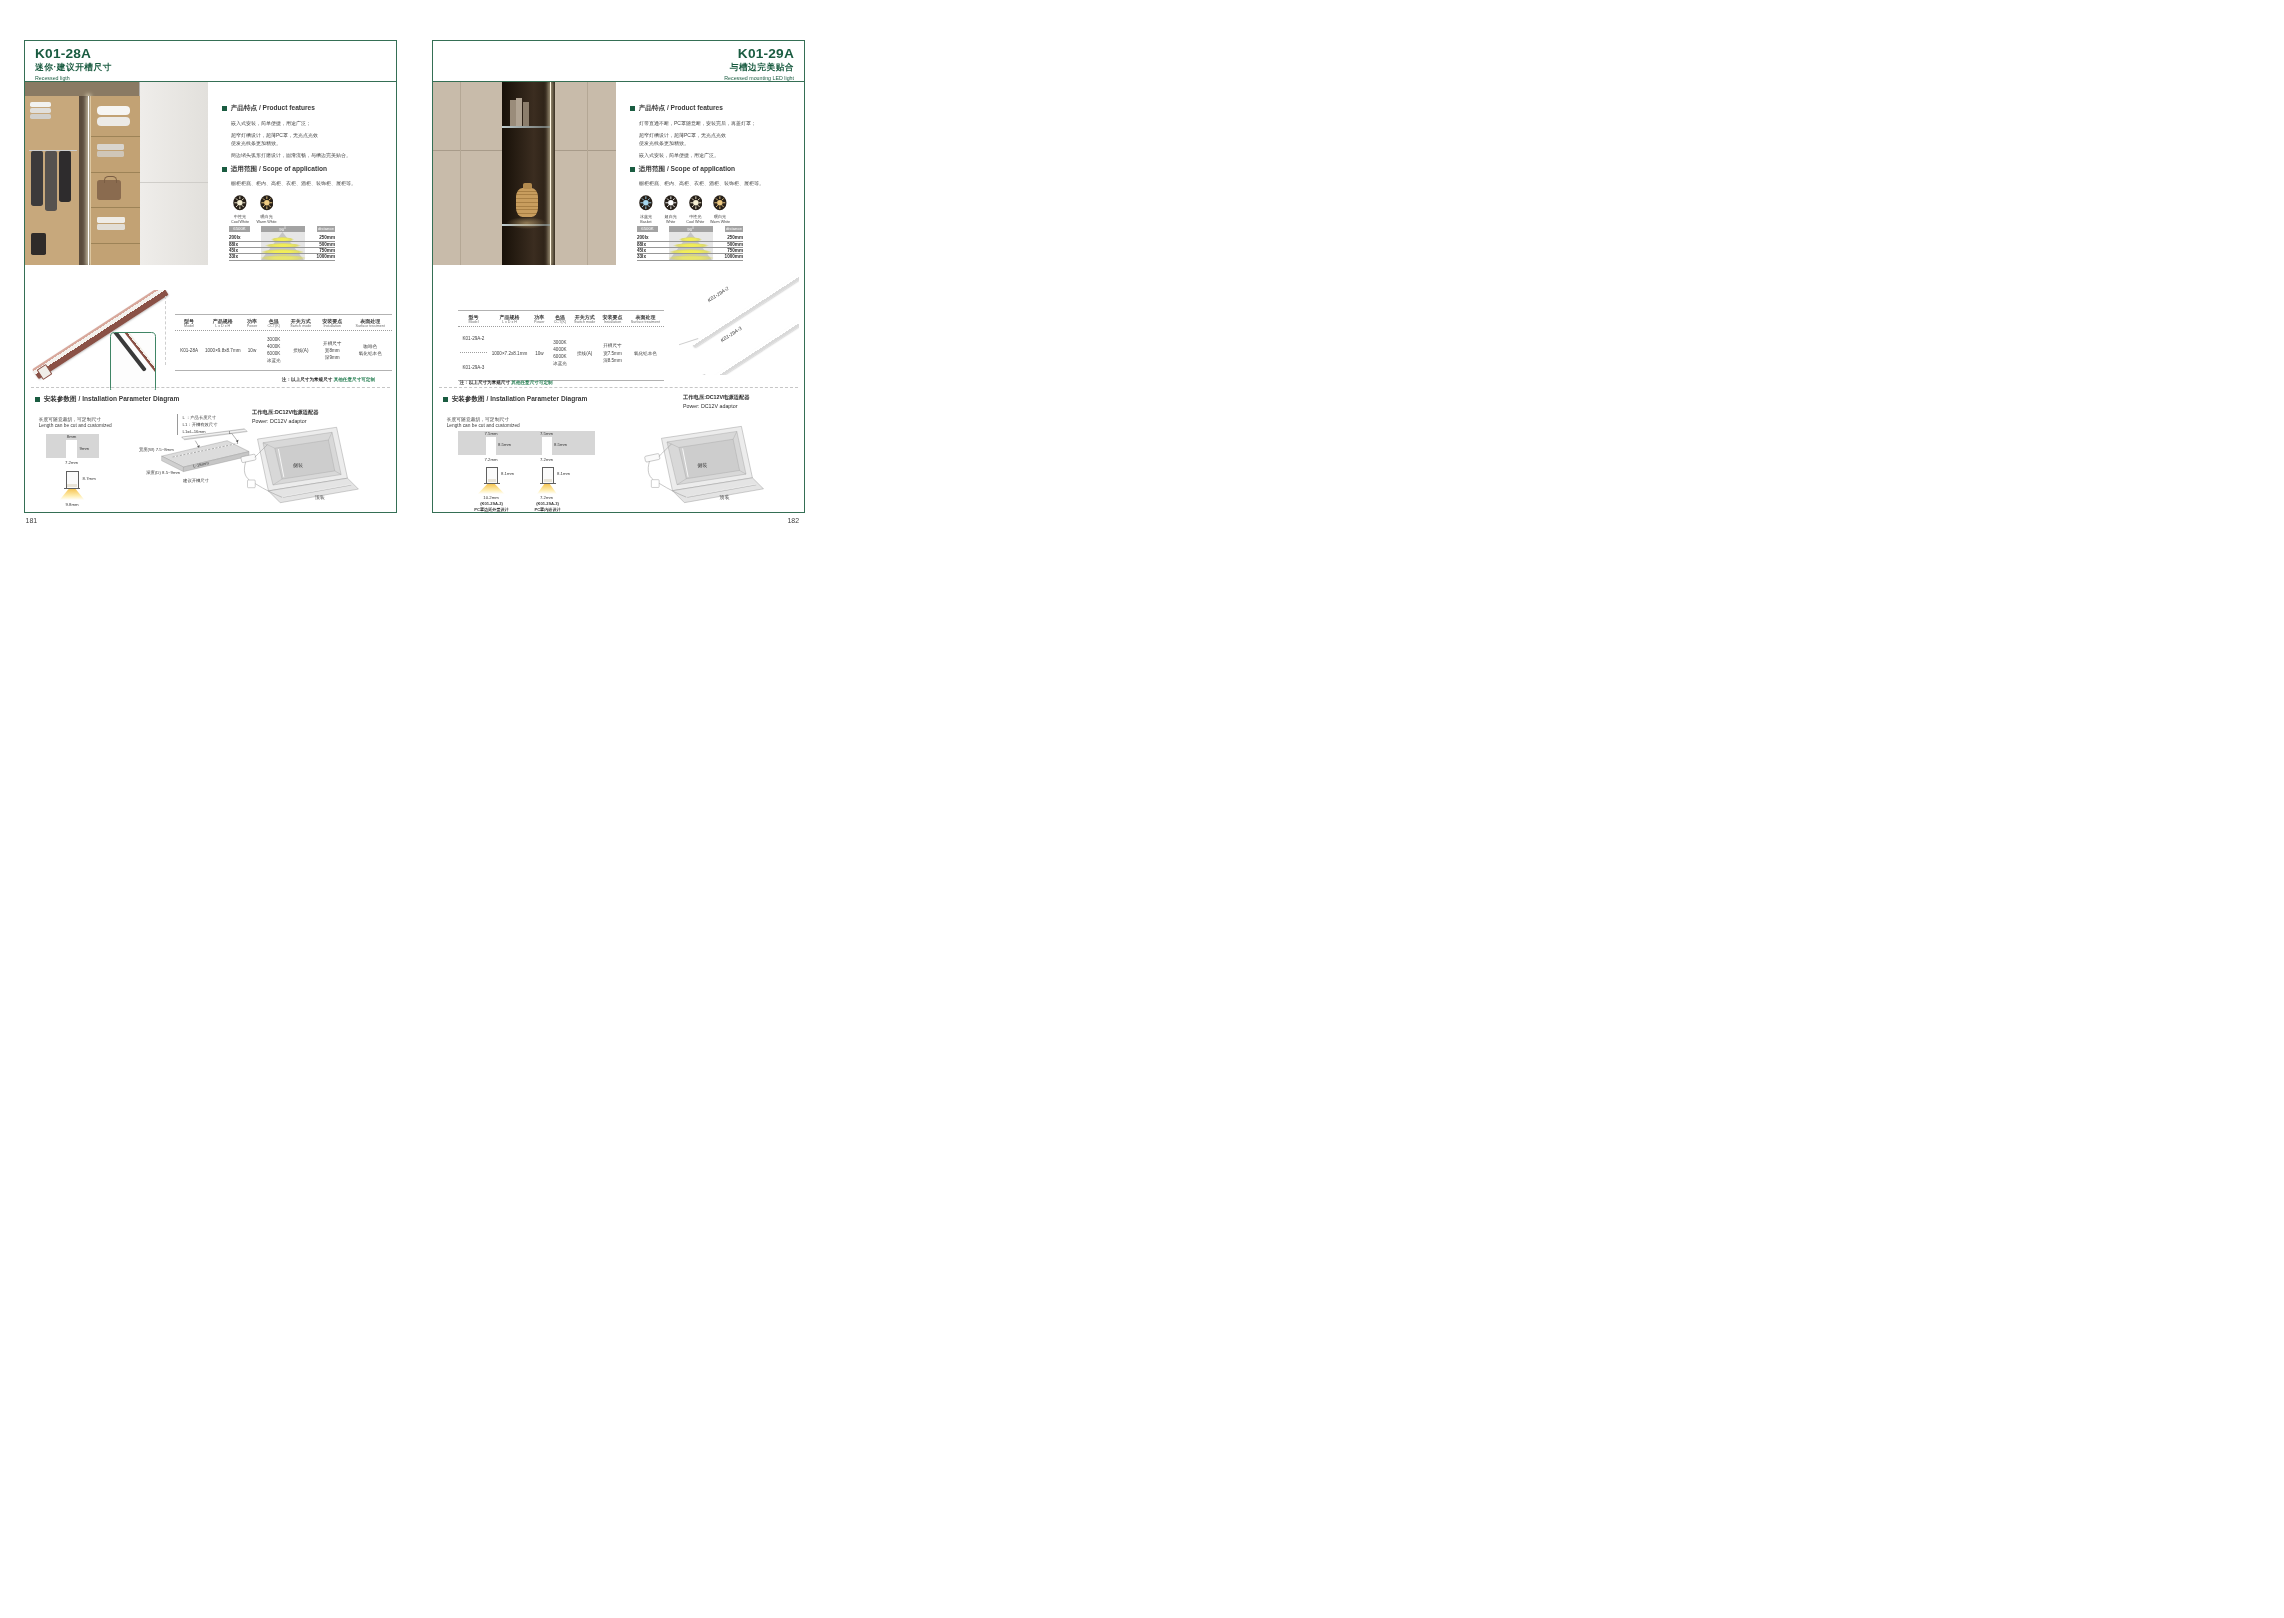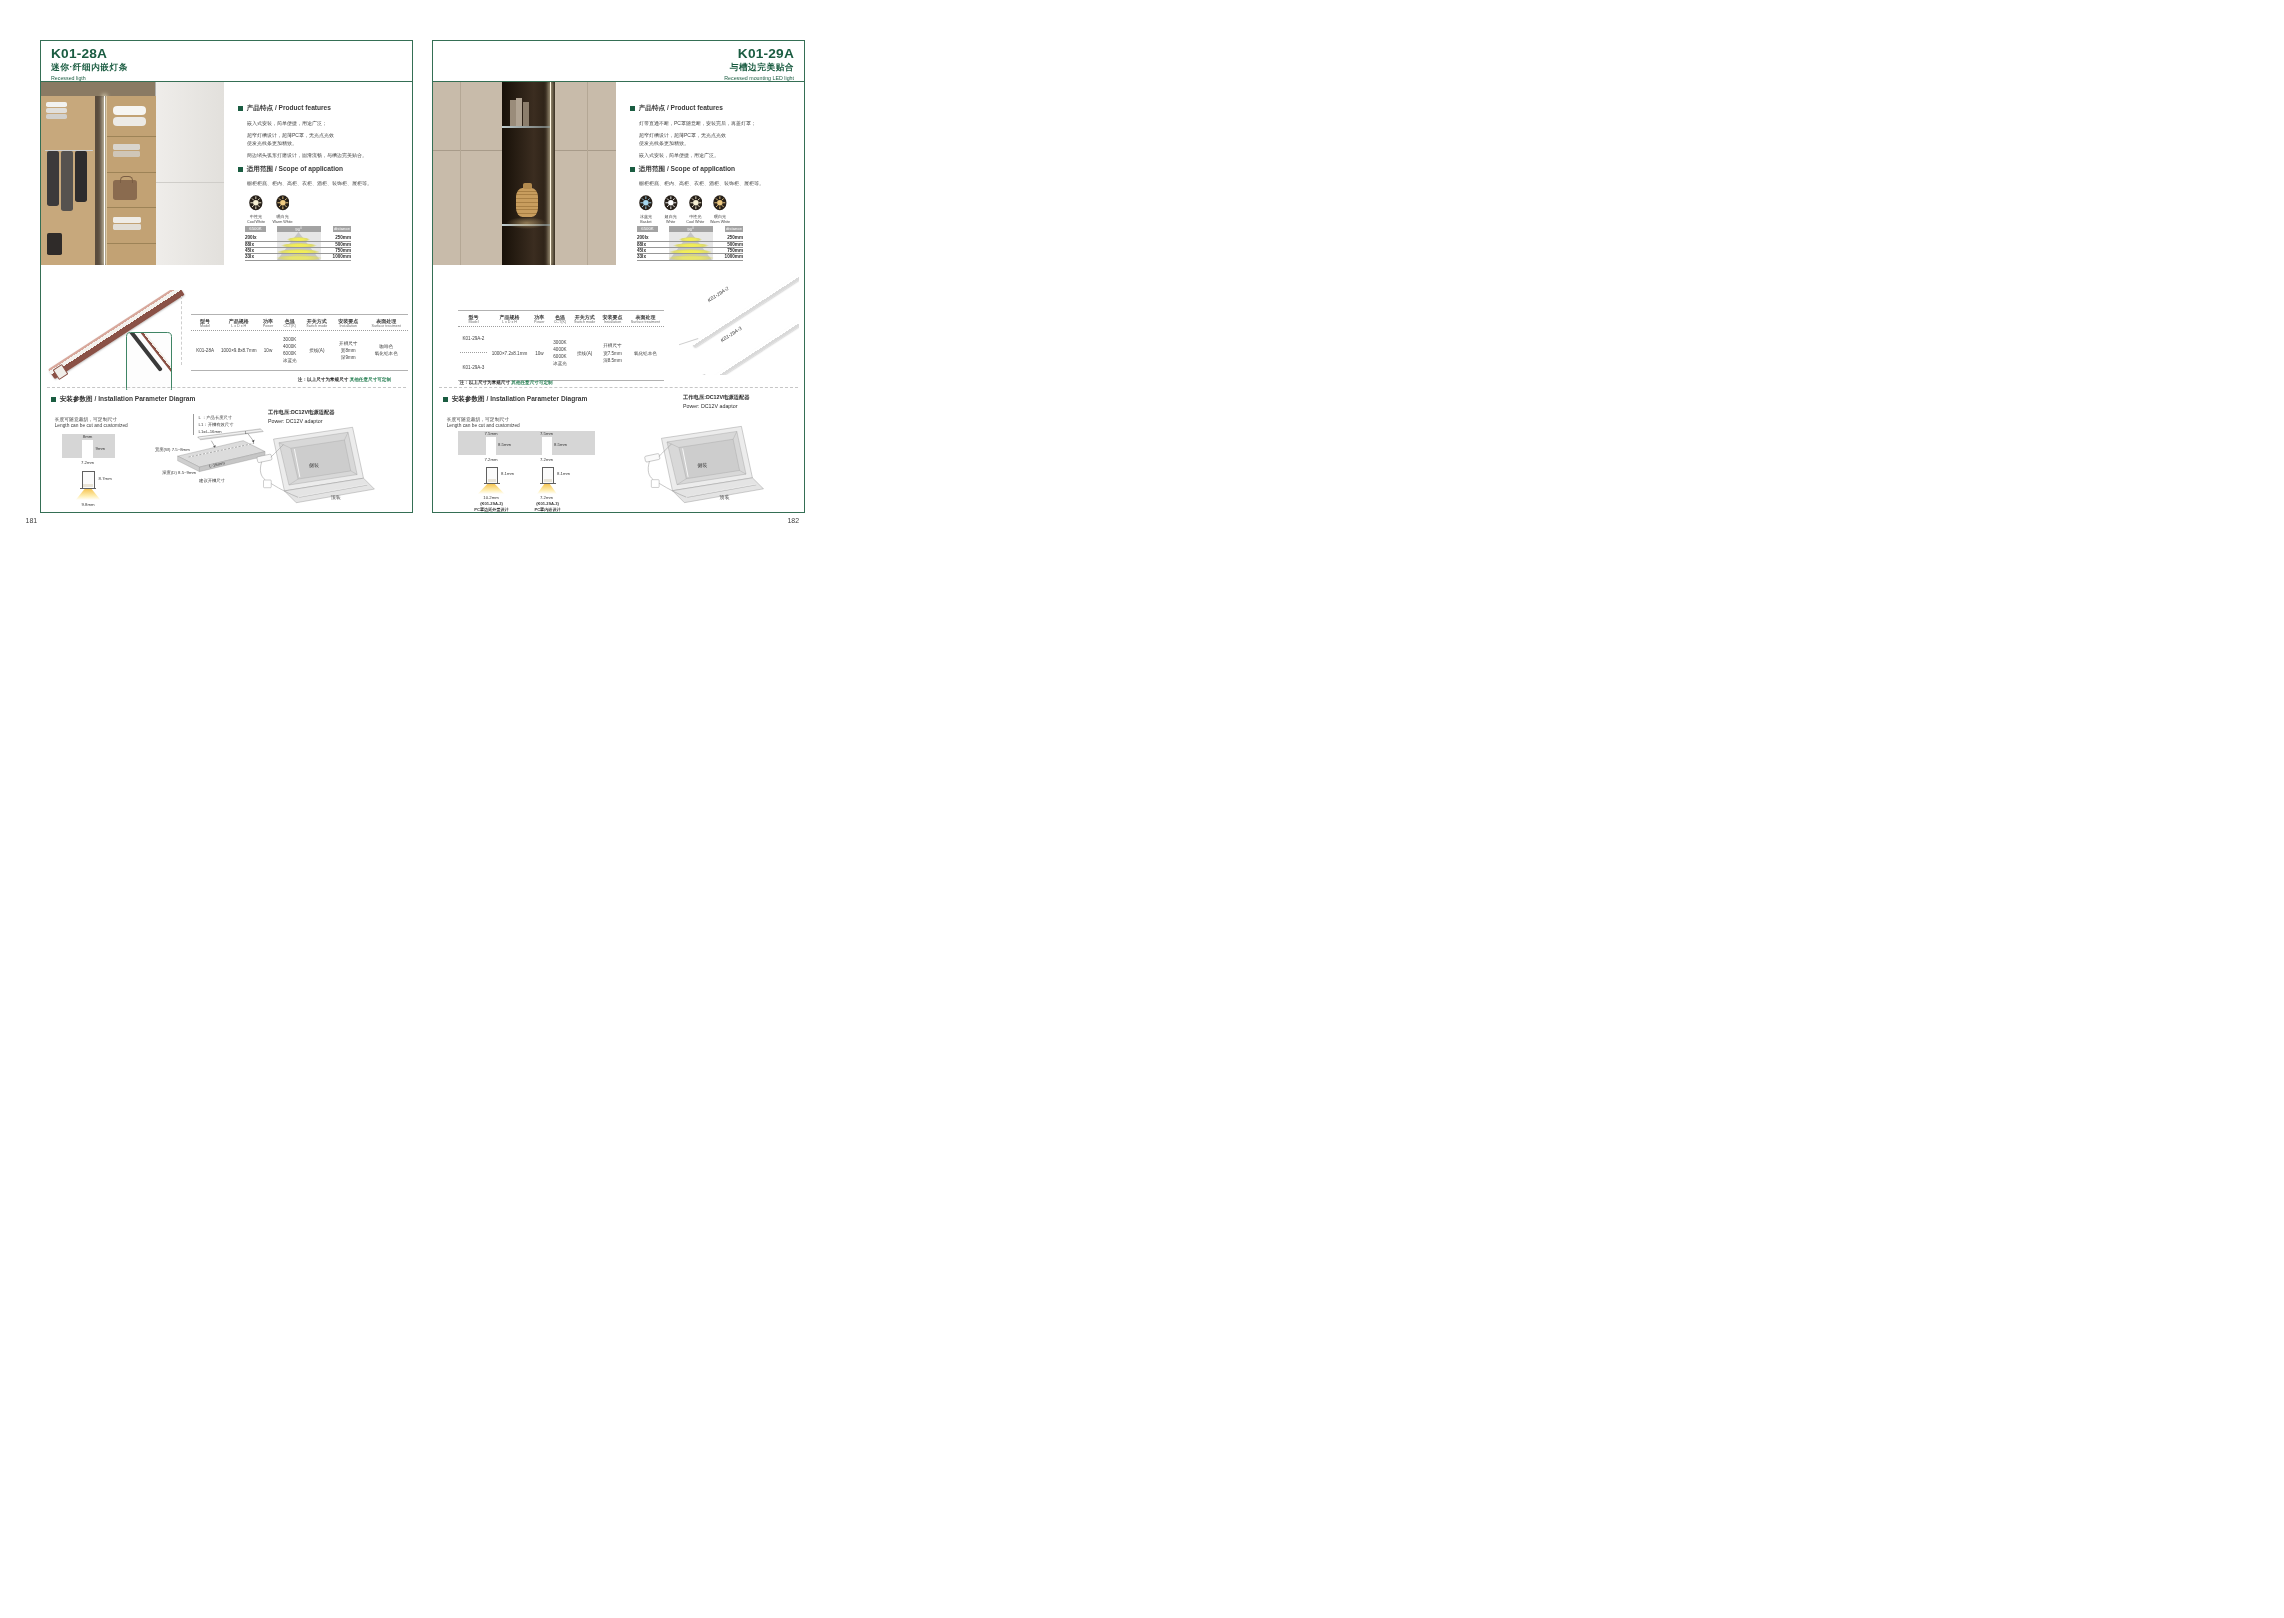--- a/index.html
+++ b/index.html
@@ -1,19 +1,19 @@
 <!DOCTYPE html>
 <html style="font-size:7.3px"><head>
 <meta charset="utf-8">
 <style>
   html,body{margin:0;padding:0;background:#fff;}
   body{width:827px;height:539px;position:relative;font-family:"Liberation Sans","DejaVu Sans",sans-serif;-webkit-font-smoothing:antialiased;}
   .abs{position:absolute;}
   .page{position:absolute;top:40px;width:371px;height:471px;border:0.5px solid #356f55;background:#fff;overflow:hidden;}
-  .pg-left{left:40px;}
+  .pg-left{left:24px;}
   .pg-right{left:432px;}
   .hdr-line{position:absolute;left:0;right:0;top:40px;height:0.5px;background:#356f55;}
   .h-model{font-size:13.7px;font-weight:bold;color:#1a5c41;line-height:1;letter-spacing:0.2px;}
   .h-cn{font-size:8.7px;font-weight:bold;color:#1a5c41;margin-top:1.8px;letter-spacing:0.5px;}
   .h-en{font-size:5.3px;color:#1a5c41;margin-top:1.4px;}
   .sec-h{display:flex;align-items:center;gap:4.1px;font-size:6.6px;font-weight:bold;color:#3a3a3a;}
   .sec-h .sq{width:4.6px;height:4.6px;background:#1a5c41;flex:0 0 auto;}
   .feat-p{font-size:5px;color:#474747;line-height:1.45;}
   
   .icons{display:flex;gap:4.6px;}
@@ -66,21 +66,21 @@
   
   .photo{position:absolute;left:0;top:41px;width:183px;height:183px;overflow:hidden;}
   .strip-label{position:absolute;font-size:5px;font-style:italic;color:#3c3c3c;transform:rotate(-33deg);white-space:nowrap;}
 </style>
 </head>
 <body>
 
 <div class="page pg-left">
   <div class="abs" style="left:10px;top:5.5px;">
     <div class="h-model">K01-28A</div>
-    <div class="h-cn">迷你·纤细内嵌灯条</div>
+    <div class="h-cn">迷你·建议开槽尺寸</div>
     <div class="h-en">Recessed ligth</div>
   </div>
   <div class="hdr-line"></div>
 
   <div class="photo" style="background:#c7a87c;">
     <div class="abs" style="left:0;top:0;width:100%;height:13.7px;background:#8a7a63;"></div>
     <div class="abs" style="right:0;top:0;width:68px;height:100%;background:linear-gradient(90deg,#efedea,#e2e0dc);border-left:0.9px solid #b3b1ad;"></div>
     <div class="abs" style="right:0;top:100px;width:68px;height:0.9px;background:#cfcdc9;"></div>
     <div class="abs" style="left:54px;top:13.7px;width:11px;height:169px;background:linear-gradient(90deg,#54483a,#7d6covalent ,#54483a);background:#5a4c3d;"></div>
     <div class="abs" style="left:63px;top:13.7px;width:1.4px;height:169px;background:#fff;box-shadow:0 0 4.1px 1.4px rgba(255,248,220,.9);"></div>

